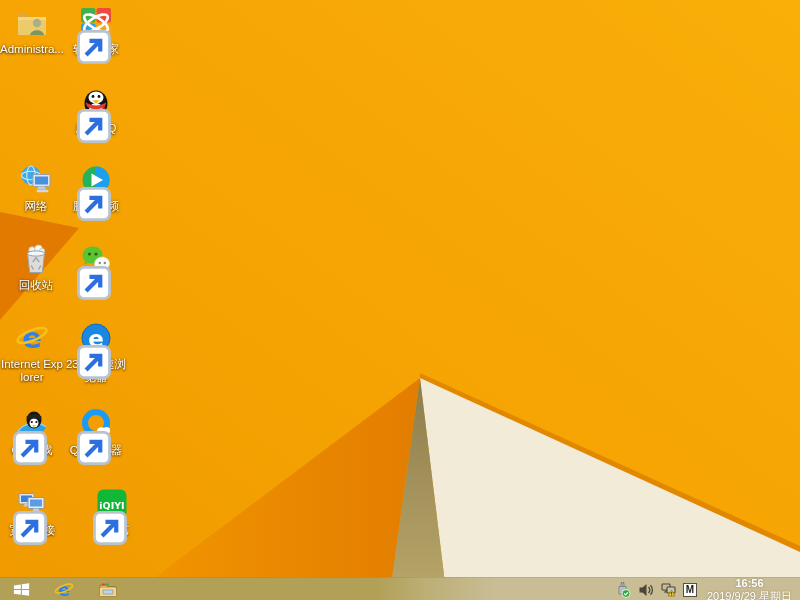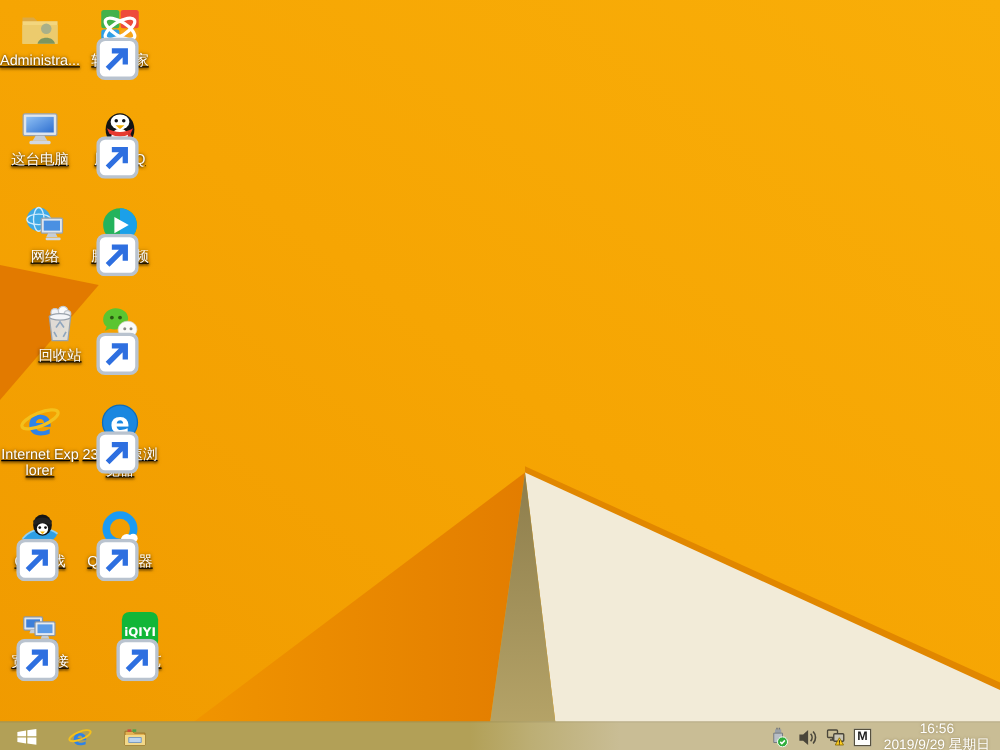--- a/index.html
+++ b/index.html
@@ -5,21 +5,21 @@
   :root{
     --wallpaper-main:#f6a503; --wallpaper-dark-wedge:#e27a00; --wallpaper-medium-facet:#e88400;
     --wallpaper-olive:#a8985c; --wallpaper-cream:#f2ebd8; --wallpaper-ridge:#e18700;
     --taskbar-left:#b2a057; --taskbar-right:#c9bd95; --label-text:#ffffff; --tray-glyph:#4a463a;
   }
   *{margin:0;padding:0;box-sizing:border-box;}
   html,body{width:800px;height:600px;overflow:hidden;}
   body{position:relative;font-family:"Liberation Sans","DejaVu Sans",sans-serif;user-select:none;}
   .desktop{position:absolute;inset:0;}
   .wall{position:absolute;left:0;top:0;width:800px;height:600px;display:block;}
-  .dicon{position:absolute;width:64px;display:flex;flex-direction:column;align-items:center;cursor:default;text-decoration:underline;}
+  .dicon{position:absolute;width:64px;display:flex;flex-direction:column;align-items:center;cursor:default;}
   .dicon .art{position:relative;width:34px;height:34px;display:block;}
   .dicon .art svg{width:34px;height:34px;display:block;}
   .sc{position:absolute;left:-2px;bottom:-2px;width:12px;height:12px;display:block;}
   .sc svg{width:12px;height:12px;display:block;}
   .lbl{margin-top:3px;max-width:64px;text-align:center;font-size:11.5px;line-height:13px;
        color:var(--label-text);text-shadow:0 1px 2px rgba(50,30,0,.85),0 0 3px rgba(70,45,0,.6);
        word-break:break-all;}
   .lbl.nowrap{white-space:nowrap;max-width:none;}
   
   .taskbar{position:absolute;left:0;bottom:0;width:800px;height:23px;
@@ -30,21 +30,21 @@
   .start{position:absolute;left:5px;top:0;width:32px;}
   .tb-ie{position:absolute;left:48px;top:0;width:32px;}
   .tb-exp{position:absolute;left:92px;top:0;width:32px;}
   .tray{position:absolute;right:4px;top:0;height:23px;display:flex;align-items:center;gap:6px;}
   .trayicon{width:17px;height:17px;display:flex;align-items:center;justify-content:center;cursor:pointer;}
   .trayicon svg{width:16px;height:16px;display:block;}
   .imebox{width:14px;height:14px;background:#fdfdfb;border:1px solid #55503f;display:flex;align-items:center;justify-content:center;
     font-size:10px;font-weight:bold;color:#1d1d1d;cursor:pointer;}
   .clock{margin-left:4px;margin-right:4px;text-align:center;color:var(--label-text);cursor:pointer;
     font-size:11px;line-height:11px;text-shadow:0 0 2px rgba(90,70,20,.5);}
-  .clock .t{display:block;margin-bottom:2px;}
+  .clock .t{display:block;margin-bottom:2px;font-weight:bold;}
 </style>
 </head>
 <body>
 
 <div class="desktop">
 
   <svg class="wall" viewBox="0 0 800 600" preserveAspectRatio="none">
     <defs>
       <linearGradient id="g-bg" x1="0" y1="1" x2="1" y2="0">
         <stop offset="0" stop-color="#f09a00"></stop>
@@ -94,37 +94,20 @@
       <span class="sc">
           <svg viewBox="0 0 12 12">
             <rect x=".5" y=".5" width="11" height="11" rx="2" fill="#fff" stroke="#b9c3cf"></rect>
             <path d="M3.2 8.8L8 4M4.4 3.8h3.8v3.8" stroke="#2e6fe0" stroke-width="1.5" fill="none"></path>
           </svg>
         </span>
     </span>
     <span class="lbl">软件管家</span>
   </div>
 
-  <div class="dicon" style="left:0;top:85px">
-    <span class="art">
-      <svg viewBox="0 0 34 34">
-          <defs>
-            <linearGradient id="g-pc" x1="0" y1="0" x2="1" y2="1">
-              <stop offset="0" stop-color="#8fc0f4"></stop>
-              <stop offset="1" stop-color="#2e6fd0"></stop>
-            </linearGradient>
-          </defs>
-          <rect x="3.5" y="6" width="27" height="17.5" rx="1.5" fill="#dfe5ec" stroke="#97a1ad"></rect>
-          <rect x="6" y="8.5" width="22" height="12.5" fill="url(#g-pc)"></rect>
-          <path d="M13.5 23.5h7l2.5 4h-12z" fill="#c6cdd6"></path>
-          <rect x="8.5" y="27.5" width="17" height="2.8" rx="1.2" fill="#d2d8e0"></rect>
-        </svg>
-    </span>
-    <span class="lbl">这台电脑</span>
-  </div>
 
   <div class="dicon" style="left:64px;top:85px">
     <span class="art">
       <svg viewBox="0 0 34 34">
           <ellipse cx="17" cy="18.5" rx="11.5" ry="13" fill="#141414"></ellipse>
           <ellipse cx="17" cy="12.5" rx="7.5" ry="6" fill="#fff"></ellipse>
           <circle cx="14" cy="11.5" r="1.4" fill="#111"></circle>
           <circle cx="20" cy="11.5" r="1.4" fill="#111"></circle>
           <path d="M13.5 15.2h7l-3.5 3.2z" fill="#f8b300"></path>
           <ellipse cx="17" cy="24.5" rx="7" ry="6.5" fill="#fff"></ellipse>
@@ -168,21 +151,21 @@
       <span class="sc">
           <svg viewBox="0 0 12 12">
             <rect x=".5" y=".5" width="11" height="11" rx="2" fill="#fff" stroke="#b9c3cf"></rect>
             <path d="M3.2 8.8L8 4M4.4 3.8h3.8v3.8" stroke="#2e6fe0" stroke-width="1.5" fill="none"></path>
           </svg>
         </span>
     </span>
     <span class="lbl">腾讯视频</span>
   </div>
 
-  <div class="dicon" style="left:16px;top:242px">
+  <div class="dicon" style="left:4px;top:242px">
     <span class="art">
       <svg viewBox="0 0 34 34">
           <circle cx="13" cy="8" r="3.2" fill="#f2f4f6" stroke="#c3c9cf"></circle>
           <circle cx="19.5" cy="6.8" r="3.8" fill="#fafbfc" stroke="#c3c9cf"></circle>
           <circle cx="23" cy="9" r="2.6" fill="#eef0f3" stroke="#c3c9cf"></circle>
           <path d="M8.5 11.5l2.2 19h12.6l2.2-19z" fill="#dfe3e7" fill-opacity=".92" stroke="#9aa3ac"></path>
           <ellipse cx="17" cy="11.5" rx="8.5" ry="2.6" fill="#f4f6f8" stroke="#9aa3ac"></ellipse>
           <path d="M13.8 20l3.2-4.5 3.2 4.5M12.2 23.5l2.2 4M21.8 23.5l-2.2 4" stroke="#8fa6bd" stroke-width="1.3" fill="none"></path>
         </svg>
     </span>

